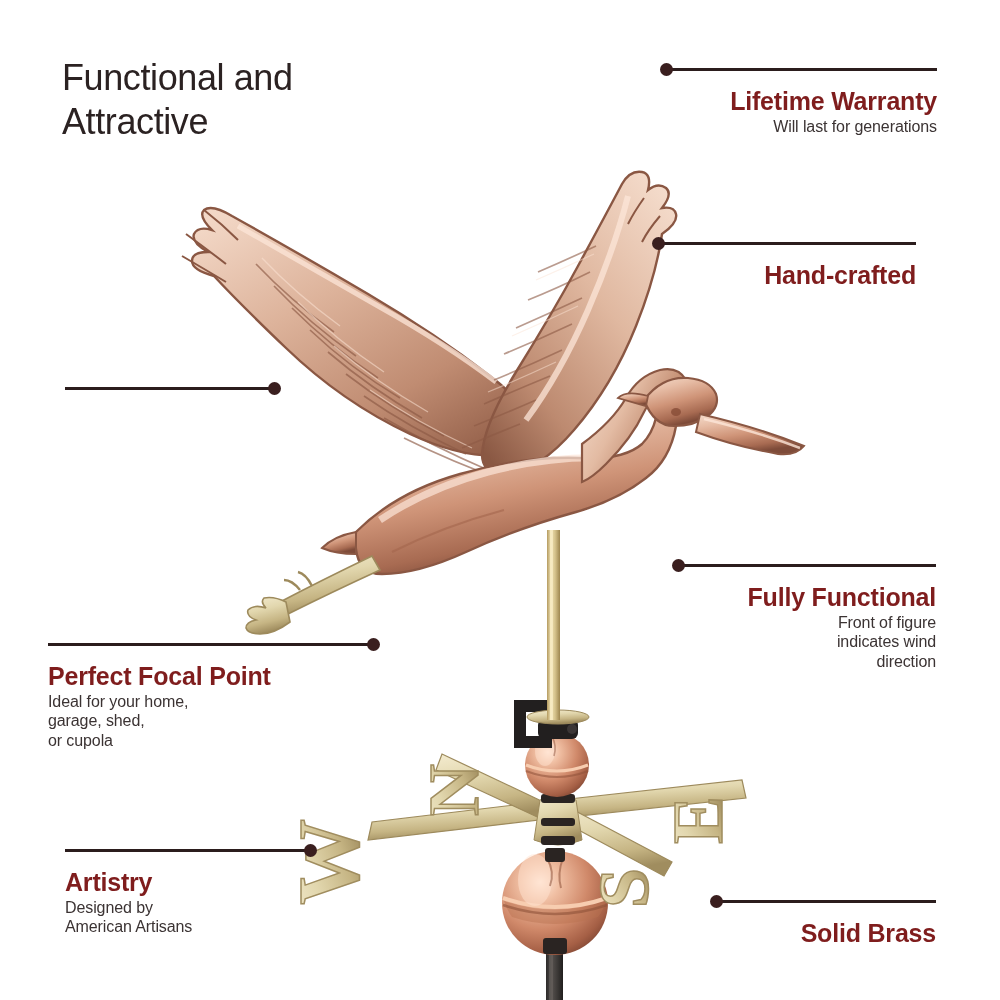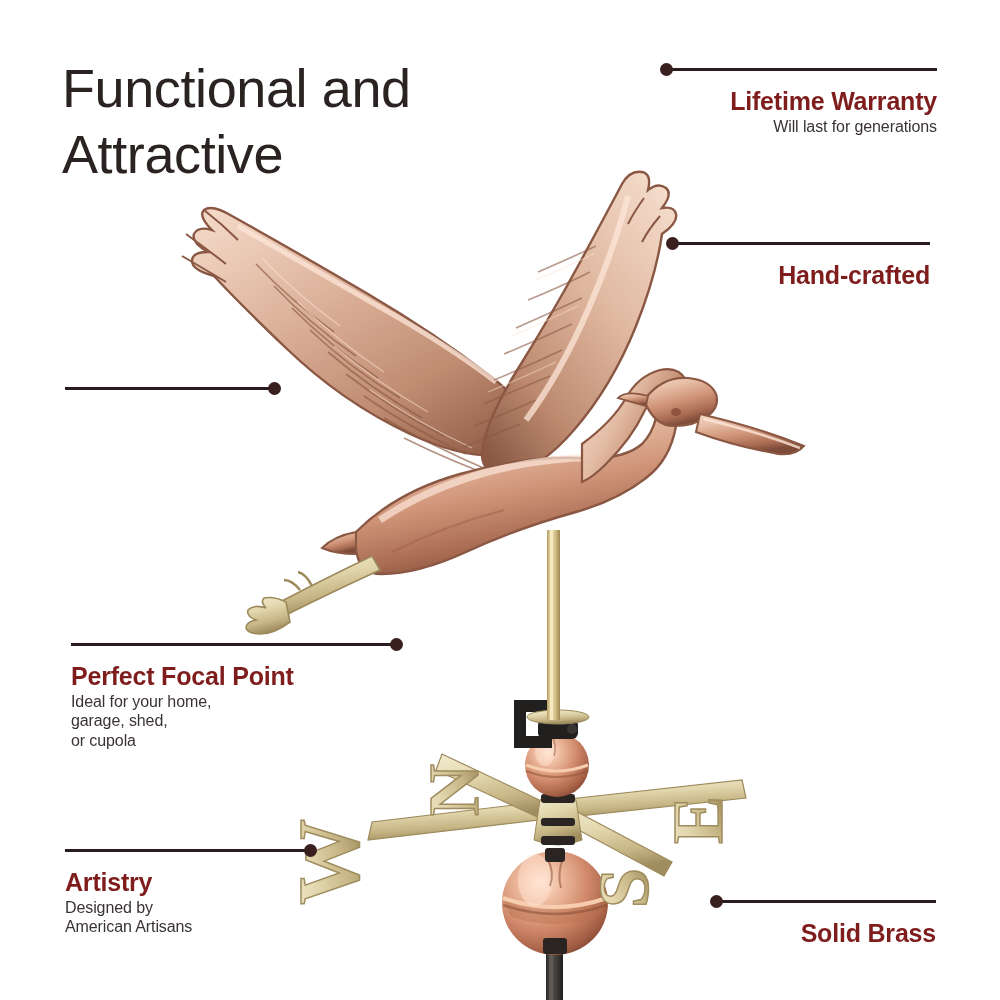--- a/index.html
+++ b/index.html
@@ -15,21 +15,21 @@
     overflow: hidden;
     font-family: "Liberation Sans", sans-serif;
   }
 
   
   #title {
     position: absolute;
     left: 62px;
     top: 56px;
     width: 420px;
-    font-size: 54px;
+    font-size: 36px;
     font-weight: 300;
     line-height: 1.22;
     letter-spacing: -0.4px;
     color: #2b2222;
     white-space: pre-line;
   }
 
   
   .callout { position: absolute; }
   .callout .rule {
@@ -69,25 +69,25 @@
     color: #3b3333;
     line-height: 1.24;
     white-space: pre-line;
     letter-spacing: -0.1px;
   }
   .callout.left { text-align: left; }
   .callout.right { text-align: right; }
 
   
   #callout-lifetime-warranty { left: 662px; top: 62px;  width: 275px; }
-  #callout-hand-crafted      { left: 668px; top: 236px; width: 262px; }
+  #callout-hand-crafted      { left: 654px; top: 236px; width: 262px; }
   #callout-fully-functional  { left: 674px; top: 558px; width: 262px; }
   #callout-solid-brass       { left: 712px; top: 894px; width: 224px; }
   #callout-pure-copper       { left: 65px;  top: 381px; width: 214px; }
-  #callout-perfect-focal     { left: 71px;  top: 637px; width: 330px; }
+  #callout-perfect-focal     { left: 48px;  top: 637px; width: 330px; }
   #callout-artistry          { left: 65px;  top: 843px; width: 250px; }
 
   
   #product {
     position: absolute;
     left: 0; top: 0;
     width: 1000px; height: 1000px;
     pointer-events: none;
   }
 </style>
@@ -354,20 +354,30 @@
   </div>
 
   <div class="callout right" id="callout-hand-crafted">
     <div class="rule">
       <div class="bar"></div>
       <div class="dot"></div>
     </div>
     <div class="heading">Hand-crafted</div>
   </div>
 
+  <div class="callout right" id="callout-fully-functional">
+    <div class="rule">
+      <div class="bar"></div>
+      <div class="dot"></div>
+    </div>
+    <div class="heading">Fully Functional</div>
+    <div class="body">Front of figure
+indicates wind
+direction</div>
+  </div>
 
   <div class="callout right" id="callout-solid-brass">
     <div class="rule">
       <div class="bar"></div>
       <div class="dot"></div>
     </div>
     <div class="heading">Solid Brass</div>
   </div>
 
   <div class="callout left" id="callout-pure-copper">

